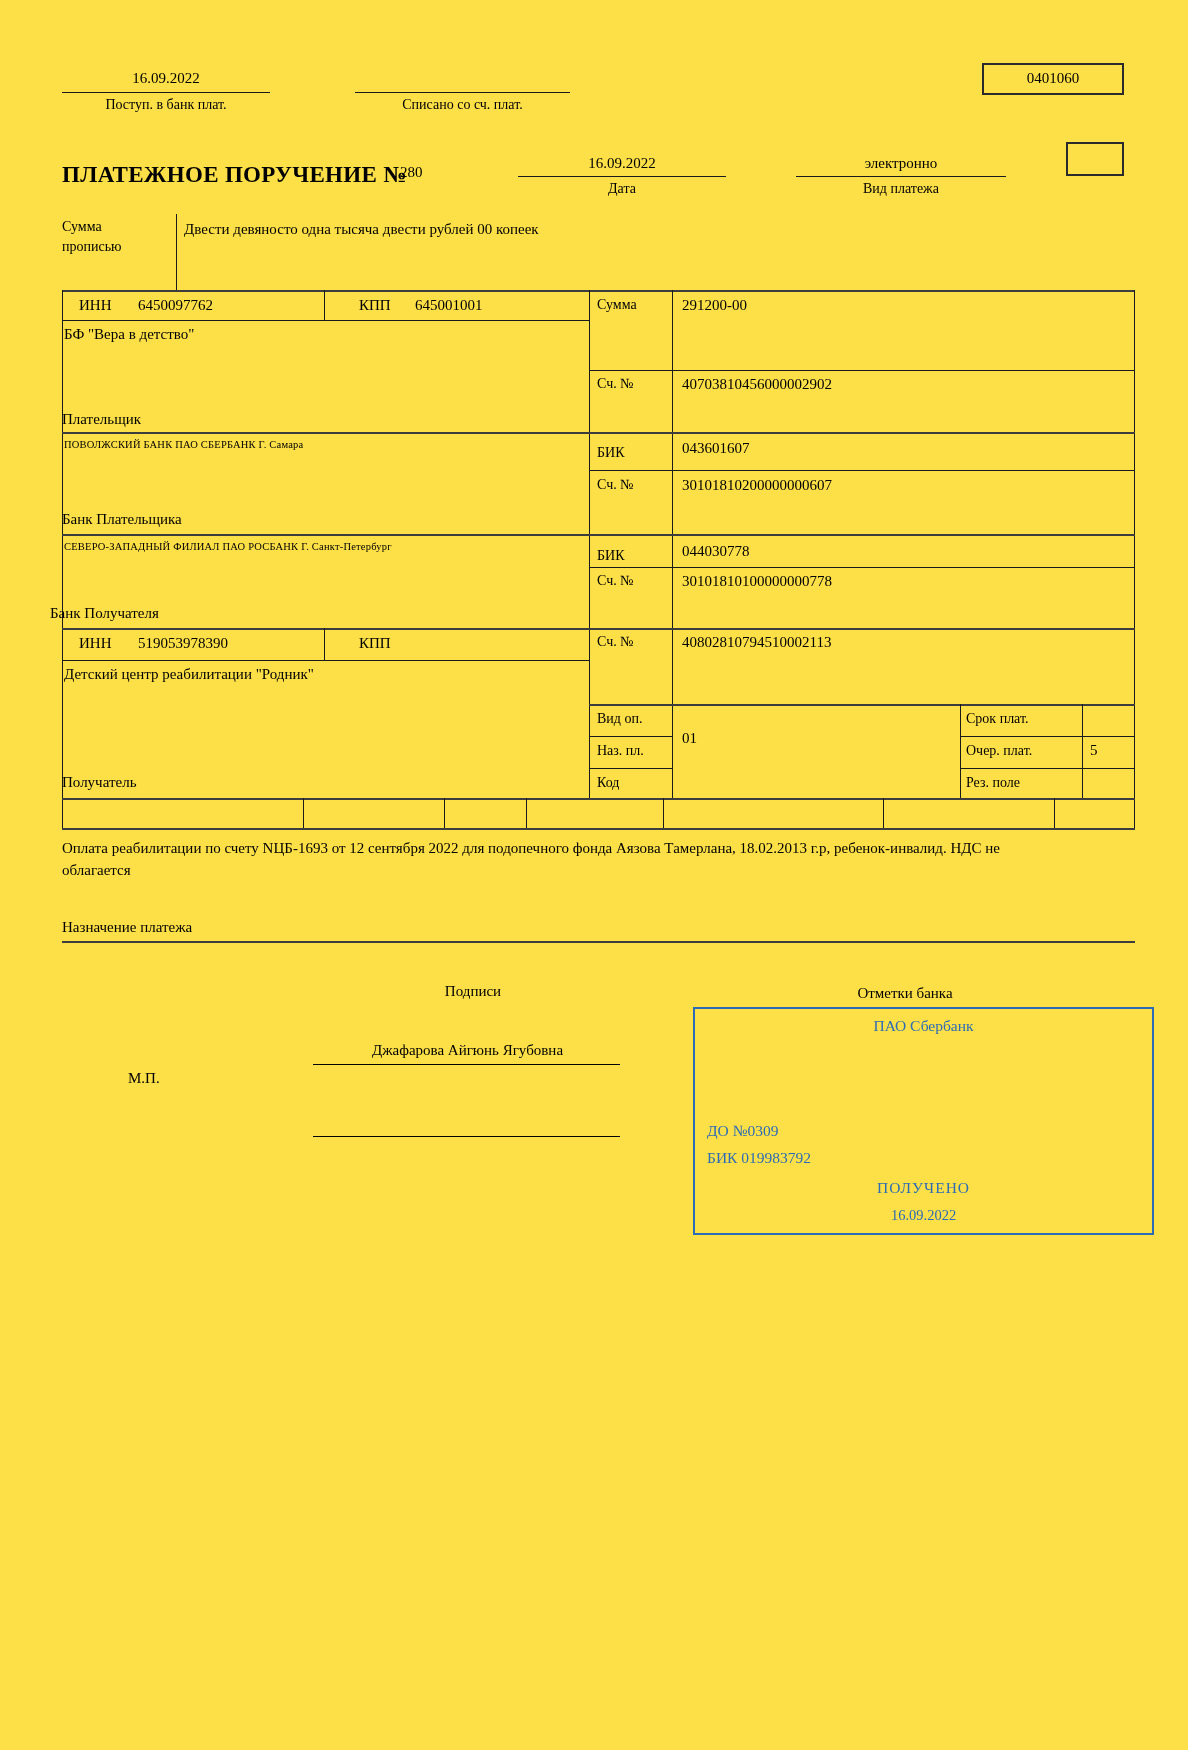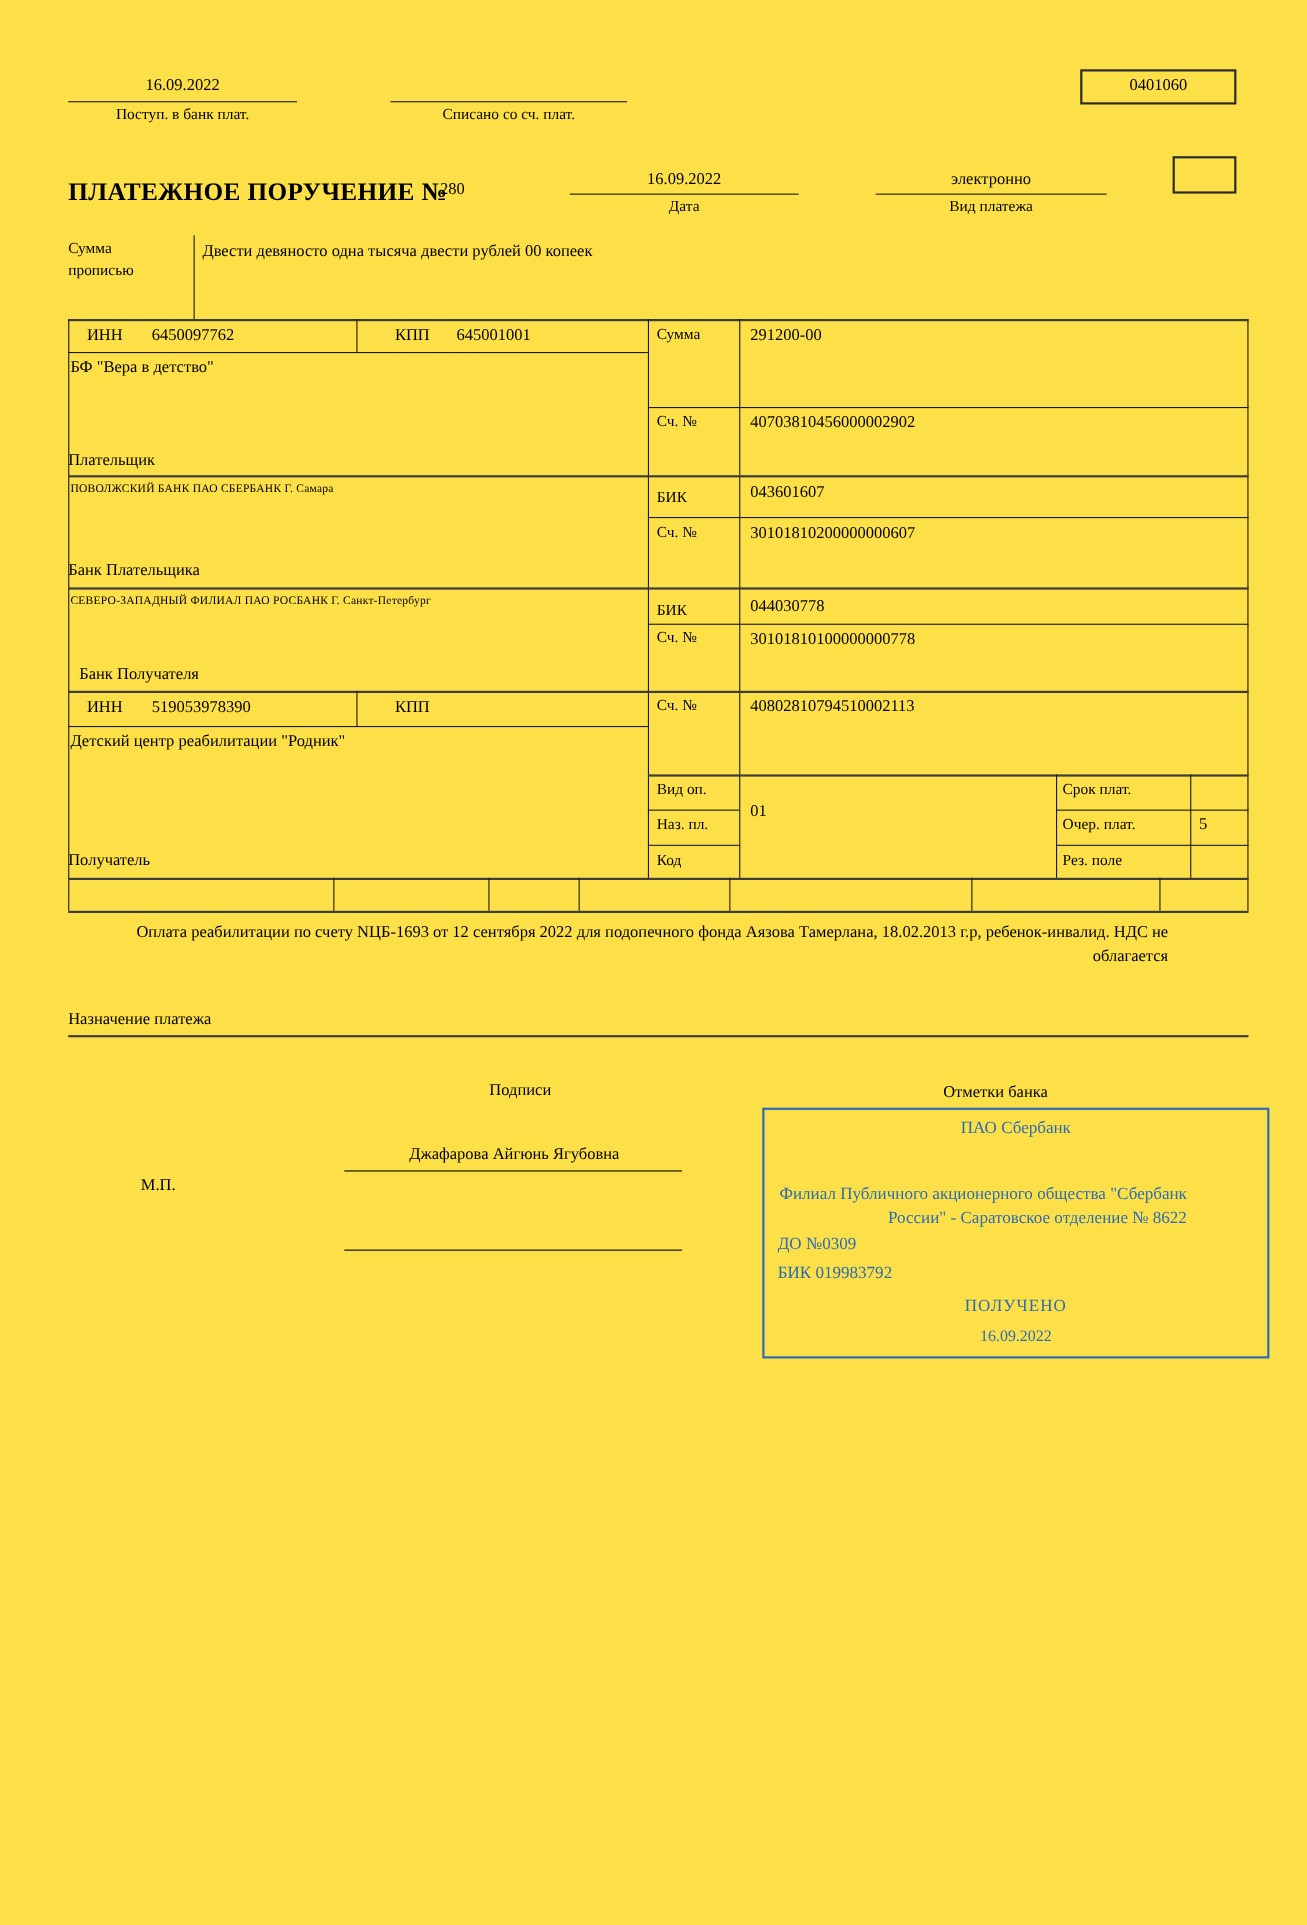--- a/index.html
+++ b/index.html
@@ -10,21 +10,21 @@
     overflow:hidden; margin:0 auto;
   }
   .t  { position:absolute; font-size:15px; white-space:nowrap; }
   .lbl{ position:absolute; font-size:14px; white-space:nowrap; }
   .sm { position:absolute; font-size:10.5px; white-space:nowrap; letter-spacing:0.2px; }
   .c  { text-align:center; }
   .hl { position:absolute; height:2px; background:#3d3d3d; }
   .hl1{ position:absolute; height:1px; background:#1a1a1a; }
   .vl { position:absolute; width:1px; background:#1a1a1a; }
   .box{ position:absolute; border:2px solid #2b2b2b; }
-  .wrap { white-space:normal; line-height:1.45;text-align:right; }
+  .wrap { white-space:normal; line-height:1.45; }
   .title { font-weight:bold; font-size:23px; letter-spacing:0.3px;text-align:center; }
   .stamp { position:absolute; border:2px solid #2c6cb4; color:#2c6cb4;margin-left:19px; }
   .stamp .t { color:#2c6cb4; }
 </style>
 </head>
 <body>
 
 <div class="page">
 
   <div class="t c" style="left:62px; top:70px; width:208px;">16.09.2022</div>
@@ -89,21 +89,21 @@
   <div class="t" style="left:682px; top:477px;">30101810200000000607</div>
   <div class="t" style="left:62px; top:511px;">Банк Плательщика</div>
   <div class="hl" style="left:62px; top:534px; width:1073px;"></div>
 
   <div class="sm" style="left:64px; top:541px;">СЕВЕРО-ЗАПАДНЫЙ ФИЛИАЛ ПАО РОСБАНК Г. Санкт-Петербург</div>
   <div class="lbl" style="left:597px; top:548px;">БИК</div>
   <div class="t" style="left:682px; top:543px;">044030778</div>
   <div class="hl1" style="left:589px; top:567px; width:546px;"></div>
   <div class="lbl" style="left:597px; top:573px;">Сч. №</div>
   <div class="t" style="left:682px; top:573px;">30101810100000000778</div>
-  <div class="t" style="left:72px; top:605px;text-align:center;">Банк Получателя</div>
+  <div class="t" style="left:50px; top:605px;text-align:center;">Банк Получателя</div>
   <div class="hl" style="left:62px; top:628px; width:1073px;"></div>
 
   <div class="t" style="left:79px;  top:635px;">ИНН</div>
   <div class="t" style="left:138px; top:635px;">519053978390</div>
   <div class="vl" style="left:324px; top:628px; height:32px;"></div>
   <div class="t" style="left:359px; top:635px;">КПП</div>
   <div class="t" style="left:415px; top:635px;"></div>
   <div class="hl1" style="left:62px; top:660px; width:527px;"></div>
 
   <div class="lbl" style="left:597px; top:634px;">Сч. №</div>
@@ -148,20 +148,19 @@
   <div class="t c" style="left:373px; top:983px; width:200px;">Подписи</div>
   <div class="t c" style="left:750px; top:985px; width:310px;">Отметки банка</div>
 
   <div class="t c" style="left:315px; top:1042px; width:305px;">Джафарова Айгюнь Ягубовна</div>
   <div class="hl1" style="left:313px; top:1064px; width:307px; background:#000;"></div>
   <div class="t" style="left:128px; top:1070px;">М.П.</div>
   <div class="hl1" style="left:313px; top:1136px; width:307px; background:#000;"></div>
 
   <div class="stamp" style="left:674px; top:1007px; width:461px; height:228px;">
     <div class="t c" style="left:0; top:8px; width:457px; font-size:15.5px;">ПАО Сбербанк</div>
-    <div class="t wrap" style="left:12px; top:66px; width:372px; white-space:normal; font-size:15.5px;">Филиал Публичного акционерного общества "Сбербанк России" - Саратовское отделение № 8622</div>
     <div class="t" style="left:12px; top:113px; font-size:15.5px;">ДО №0309</div>
     <div class="t" style="left:12px; top:140px; font-size:15.5px;">БИК 019983792</div>
     <div class="t c" style="left:0; top:170px; width:457px; font-size:15.5px; letter-spacing:1px;">ПОЛУЧЕНО</div>
     <div class="t c" style="left:0; top:198px; width:457px; font-size:14.5px;">16.09.2022</div>
   </div>
 
 </div>
 
 </body></html>

